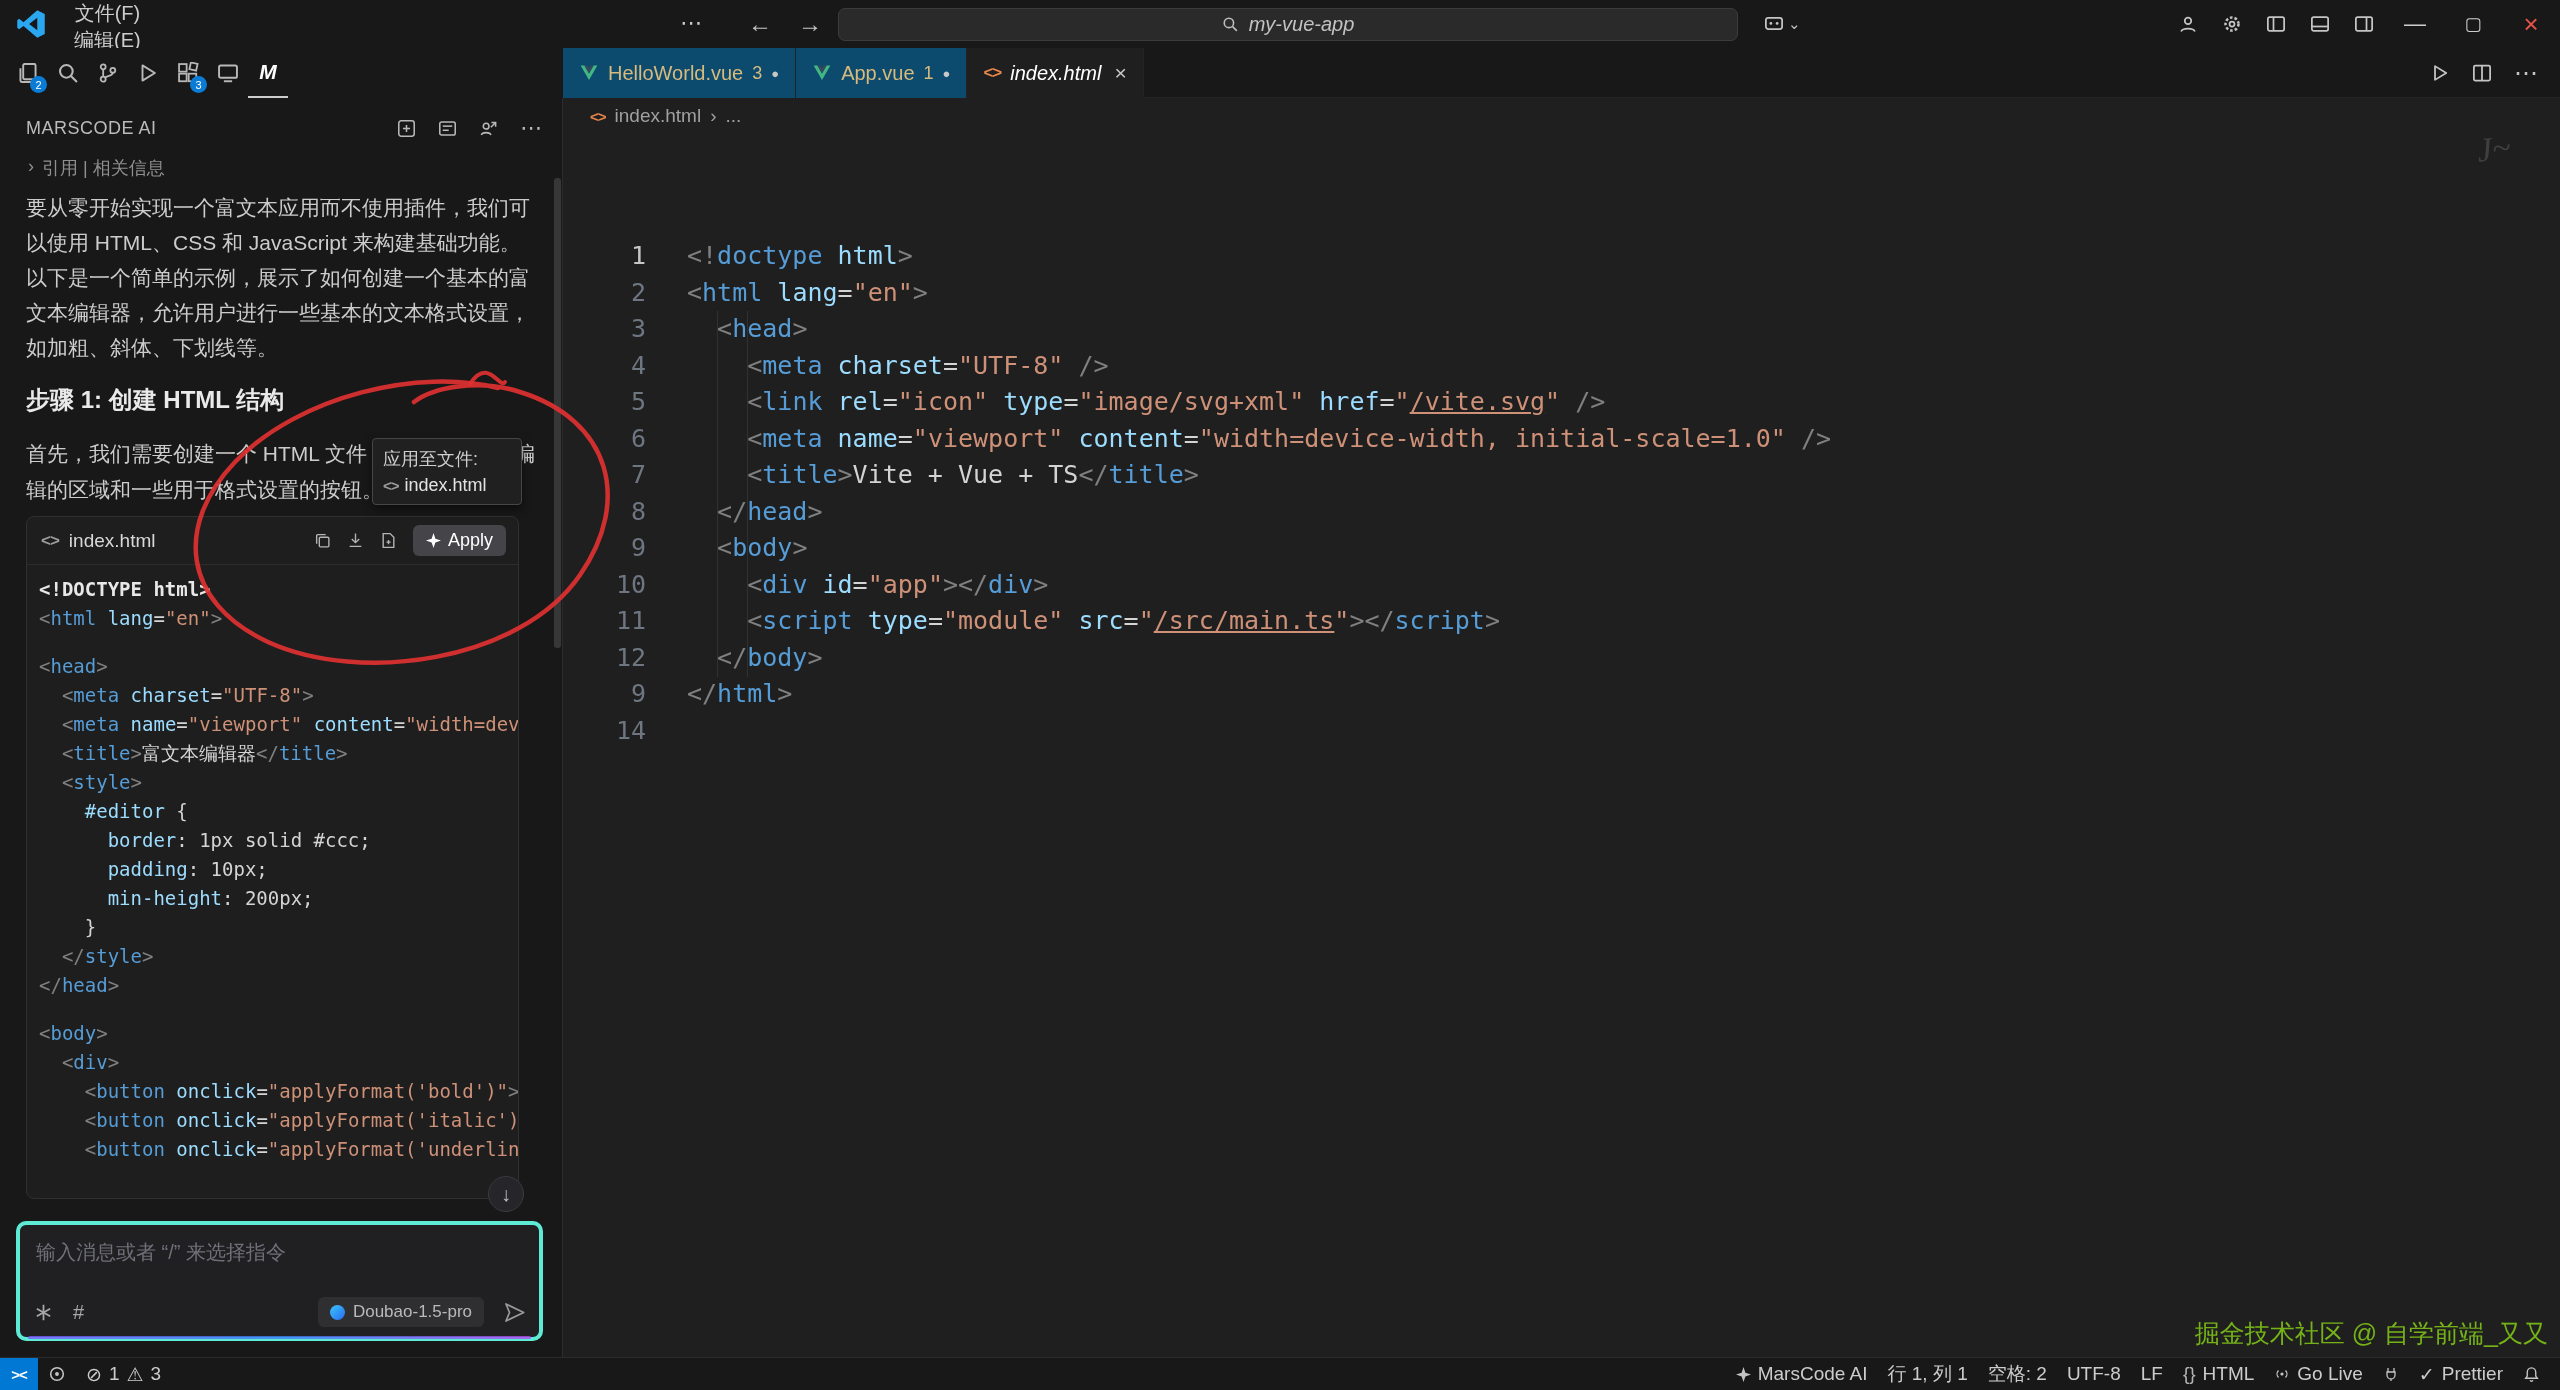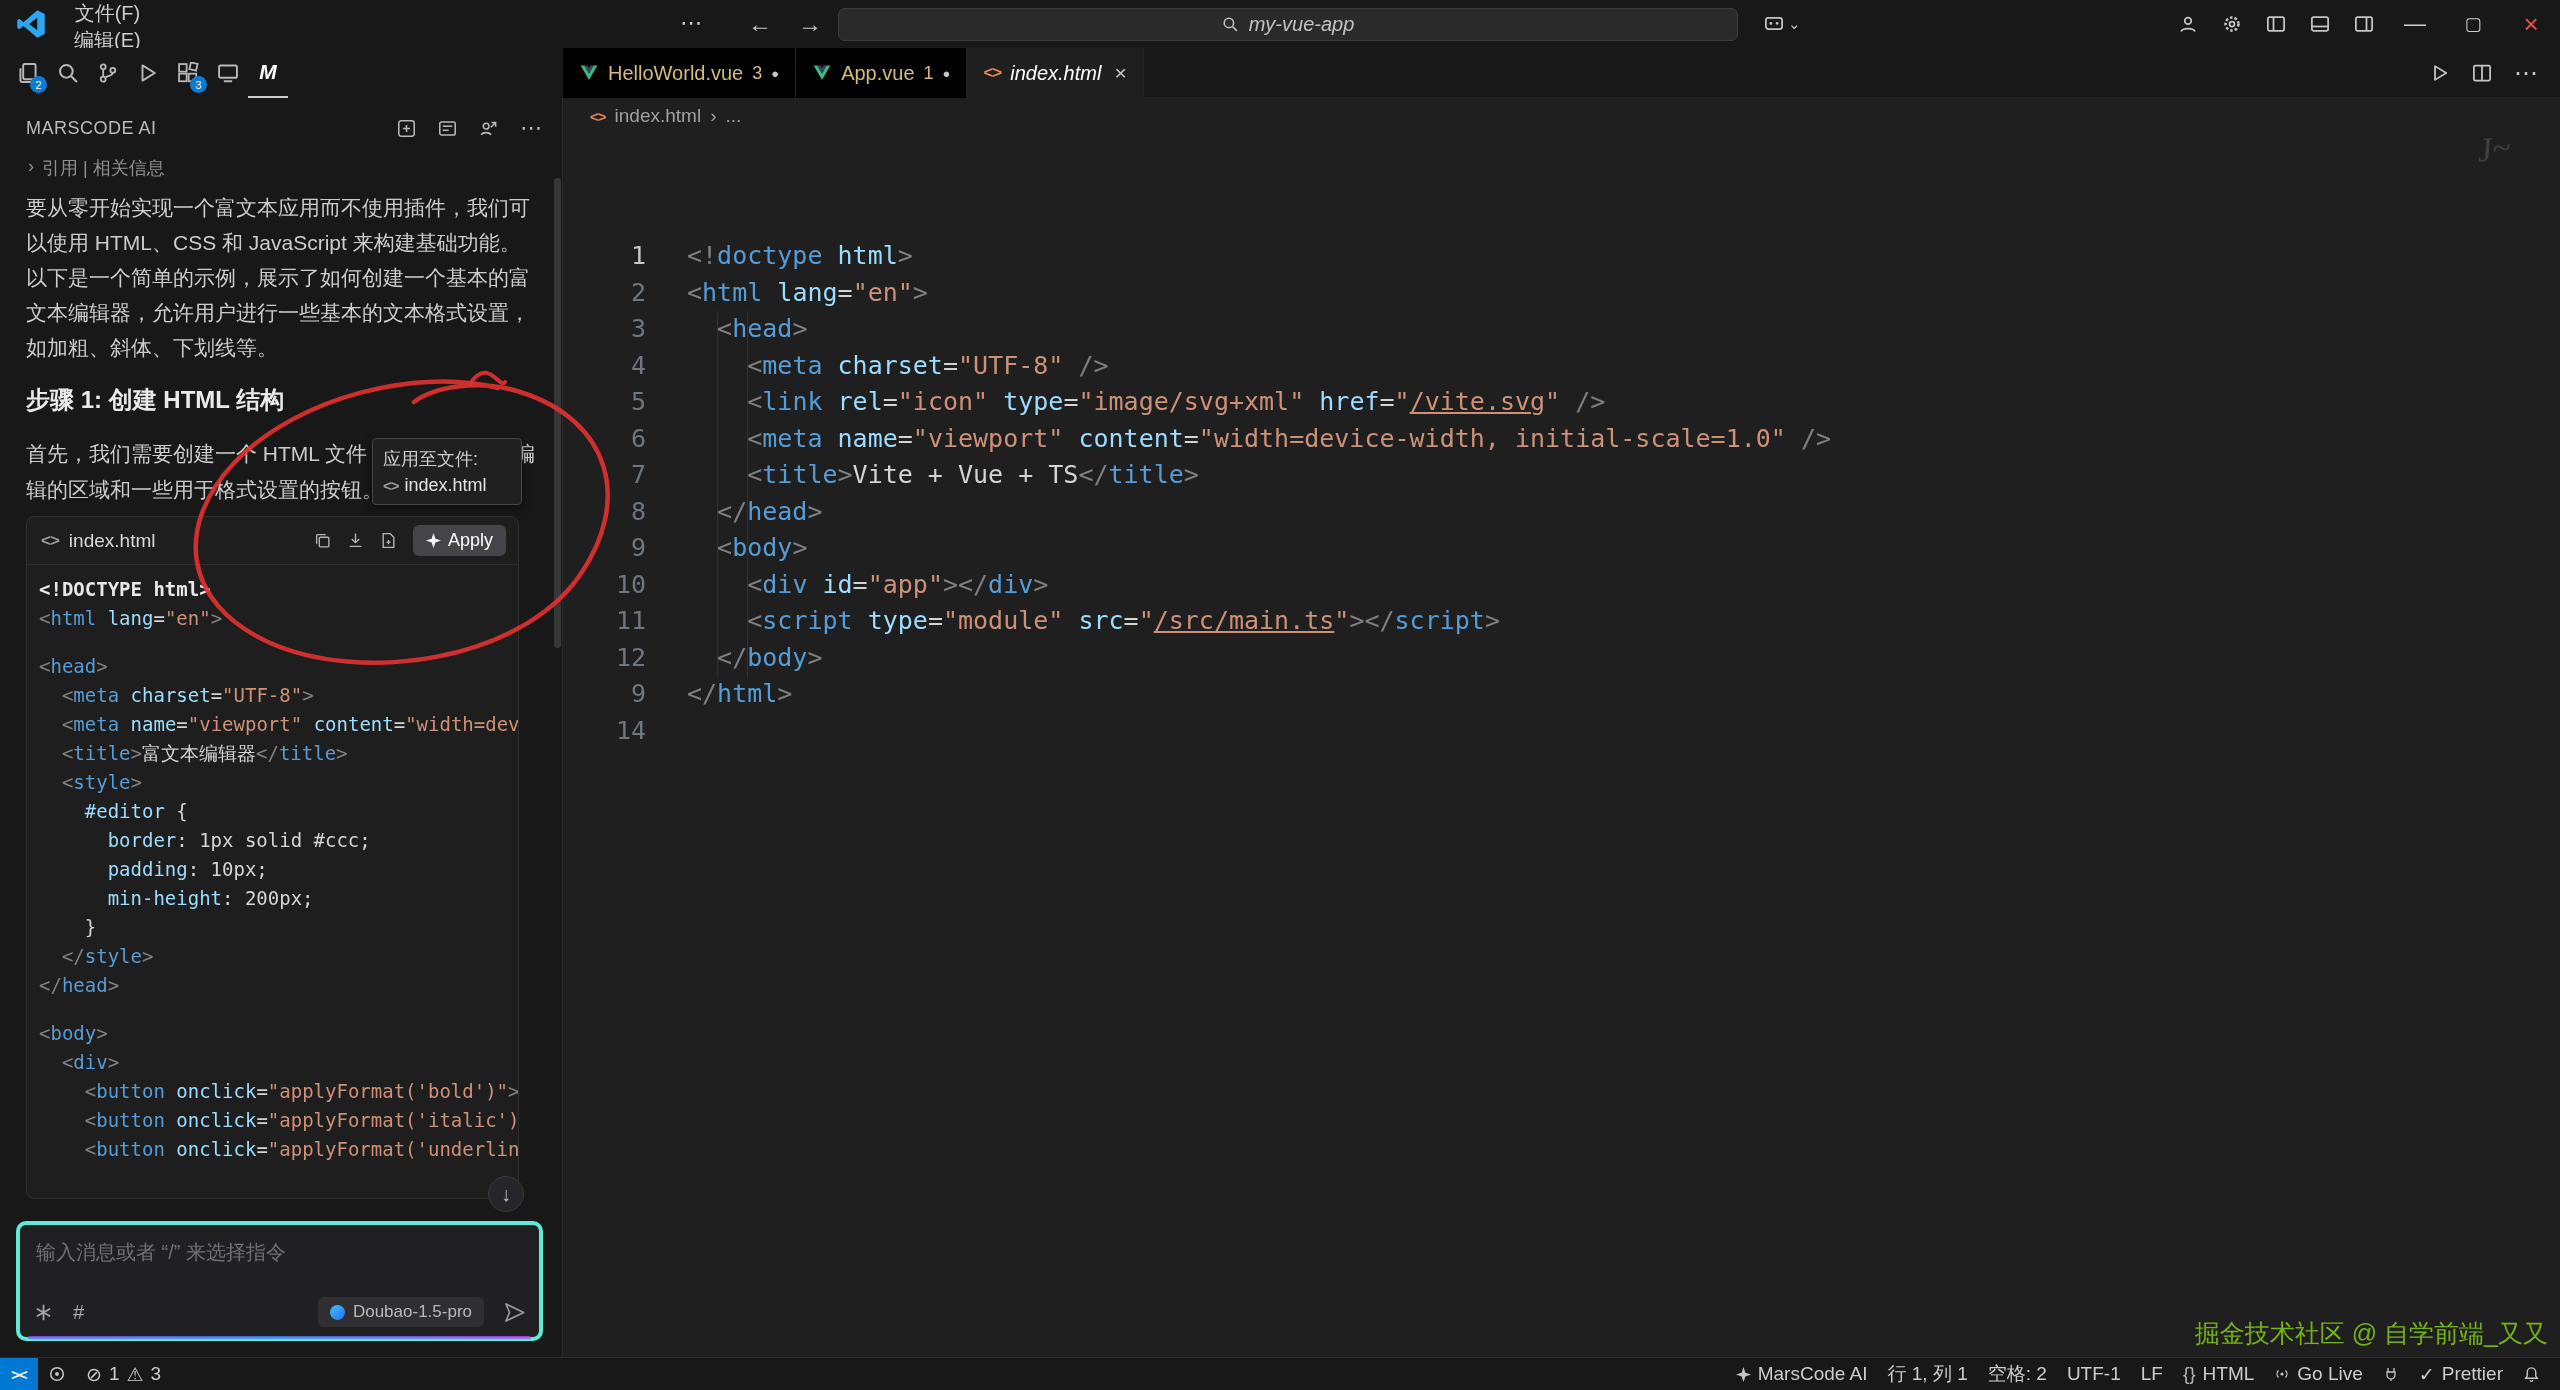--- a/index.html
+++ b/index.html
@@ -28,21 +28,21 @@
   .row2 { position:absolute; left:0; top:48px; width:2560px; height:50px; background:#181818; }
   .activity { position:absolute; left:8px; top:0; height:50px; display:flex; align-items:center; }
   .act-item { position:relative; width:40px; height:50px; display:flex; align-items:center; justify-content:center; color:#b8b8b8; }
   .act-item.active { color:#ffffff; border-bottom:2px solid #cccccc; }
   .badge { position:absolute; right:1px; bottom:5px; min-width:17px; height:17px; border-radius:9px;
     background:#0a7cd6; color:#fff; font-size:11px; display:flex; align-items:center; justify-content:center; padding:0 3px; }
   .m-logo { font-weight:bold; font-size:21px; font-style:italic; }
 
   .tabsbar { position:absolute; left:563px; top:0; right:0; height:50px; display:flex; background:#181818; border-bottom:1px solid #232323; }
   .tab { height:50px; display:flex; align-items:center; gap:9px; padding:0 16px; font-size:20px;
-    color:#9d9d9d; border-right:1px solid #232323; background:#000000; }
+    color:#9d9d9d; border-right:1px solid #232323; background:#0c4a6e; }
   .tab .tlabel { color:#d7ba7d; }
   .tab.active { background:#1f1f1f; color:#ffffff; }
   .tab.active .tlabel { color:#ffffff; font-style:italic; }
   .tab .tbadge { color:#d7ba7d; font-size:18px; }
   .tab .tdot { color:#c8c8c8; font-size:13px; }
   .tab .tclose { color:#c8c8c8; font-size:21px; margin-left:4px; }
   .html-glyph { color:#e8874c; font-weight:bold; font-size:17px; letter-spacing:-1px; }
   .ed-actions { margin-left:auto; display:flex; align-items:center; gap:22px; padding-right:22px; color:#c5c5c5; }
   .ed-actions .more { font-size:24px; }
 
@@ -448,21 +448,21 @@
           </svg>
         <span>MarsCode AI</span>
       </div>
       <div class="sb-item">
           <span>行 1, 列 1</span>
         </div>
       <div class="sb-item">
           <span>空格: 2</span>
         </div>
       <div class="sb-item">
-          <span>UTF-1</span>
+          <span>UTF-8</span>
         </div>
       <div class="sb-item">
           <span>LF</span>
         </div>
       <div class="sb-item">
         <span style="color:#b5b5b5;">{}</span>
         <span>HTML</span>
       </div>
       <div class="sb-item">
         <svg width="16" height="16" viewBox="0 0 16 16">

